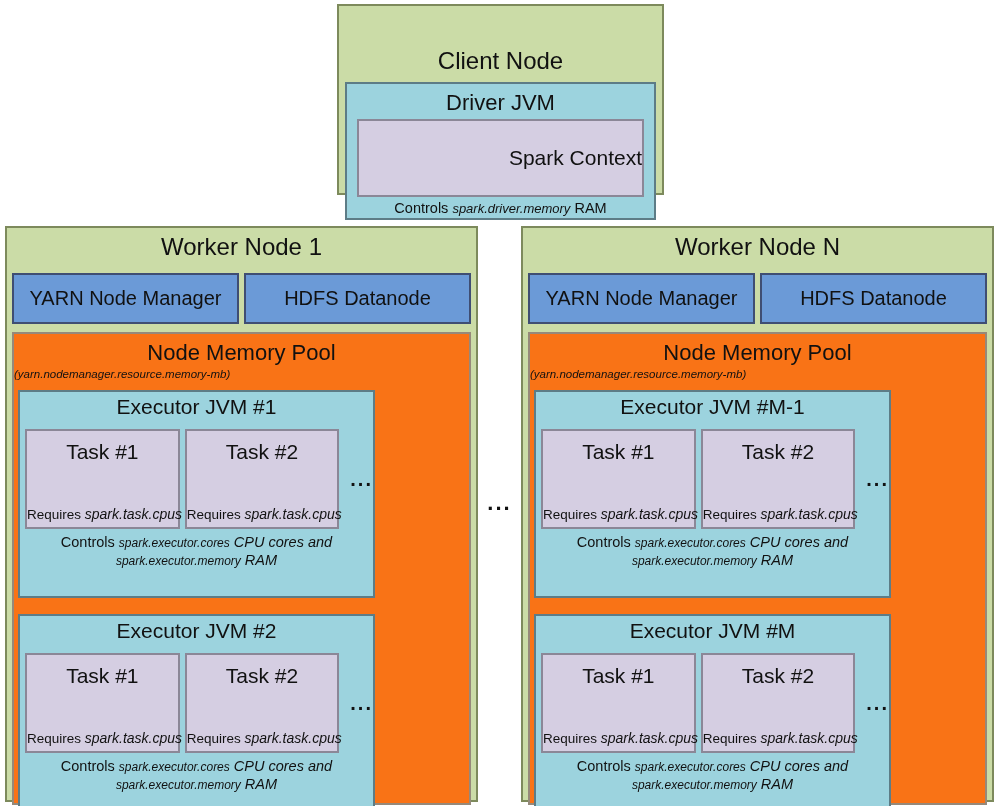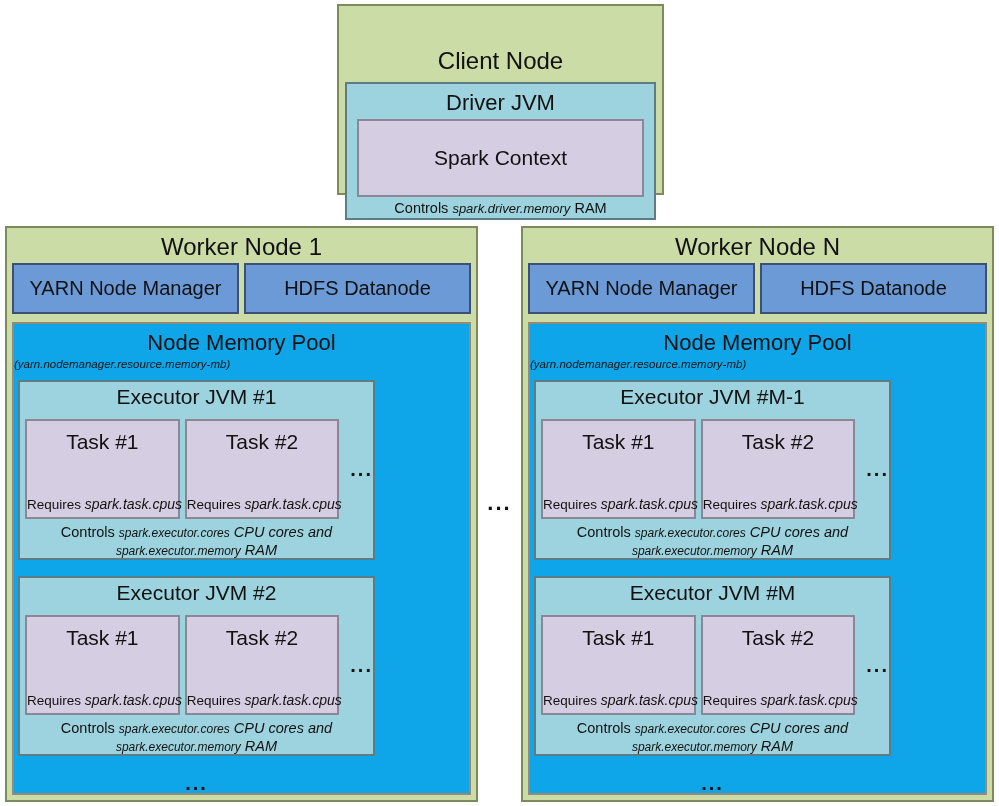--- a/index.html
+++ b/index.html
@@ -14,21 +14,21 @@
     height: 806px;
     background: #ffffff;
     overflow: hidden;
   }
 
   
   .green-box  { background: #cbdca7; border: 2px solid #7d8a5c; }
   .cyan-box   { background: #9cd3de; border: 2px solid #5d7c86; }
   .purple-box { background: #d5cee2; border: 2px solid #8b8797; }
   .blue-box   { background: #6b9ad7; border: 2px solid #3f4e73; }
-  .orange-box { background: #0ea5e9; border: 2px solid #96897a; }
+  .orange-box { background: #f97316; border: 2px solid #96897a; }
 
   
   .client-node {
     position: absolute;
     left: 337px; top: 4px;
     width: 327px; height: 191px;
   }
   .client-title {
     height: 44px; line-height: 46px;
     font-size: 24px; text-align: center; margin-top: 32px;
@@ -37,39 +37,39 @@
     margin: 0 6px;
     height: 138px;
   }
   .driver-title {
     height: 34px; line-height: 37px;
     font-size: 22px; text-align: center;
   }
   .spark-context {
     margin: 1px 10px 0;
     height: 78px;
-    display: flex; align-items: center; justify-content: center;
+    display: flex; align-items: center; justify-content: flex-end;
     font-size: 21px;
   }
   .driver-caption {
     margin-top: 3px;
     text-align: center;
     font-size: 14.5px;
   }
 
   
   .worker-node {
     position: absolute;
     top: 226px;
     width: 473px; height: 576px;
   }
   .worker-1 { left: 5px; }
   .worker-n { left: 521px; }
   .worker-title {
-    height: 35px; line-height: 37px;
+    height: 45px; line-height: 37px;
     font-size: 24px; text-align: center;
   }
   .services-row {
     display: flex; gap: 5px;
     margin: 0 5px;
     height: 51px;
   }
   .service {
     flex: 1;
     display: flex; align-items: center; justify-content: center;
@@ -84,21 +84,21 @@
     text-align: center;
     font-size: 22px;
   }
   .pool-subtitle {
     margin-top: 2px;
     font-style: italic;
     font-size: 11.5px;
   }
   .executor {
     margin: 10px 0 16px 4px;
-    width: 357px; height: 180px;
+    width: 357px; height: 208px;
   }
   .executor + .executor { margin-top: 12px; }
   .exec-title {
     margin-top: 3px;
     text-align: center;
     font-size: 21px;
   }
   .tasks-row {
     display: flex; align-items: center;
     margin: 10px 0 0 5px;

